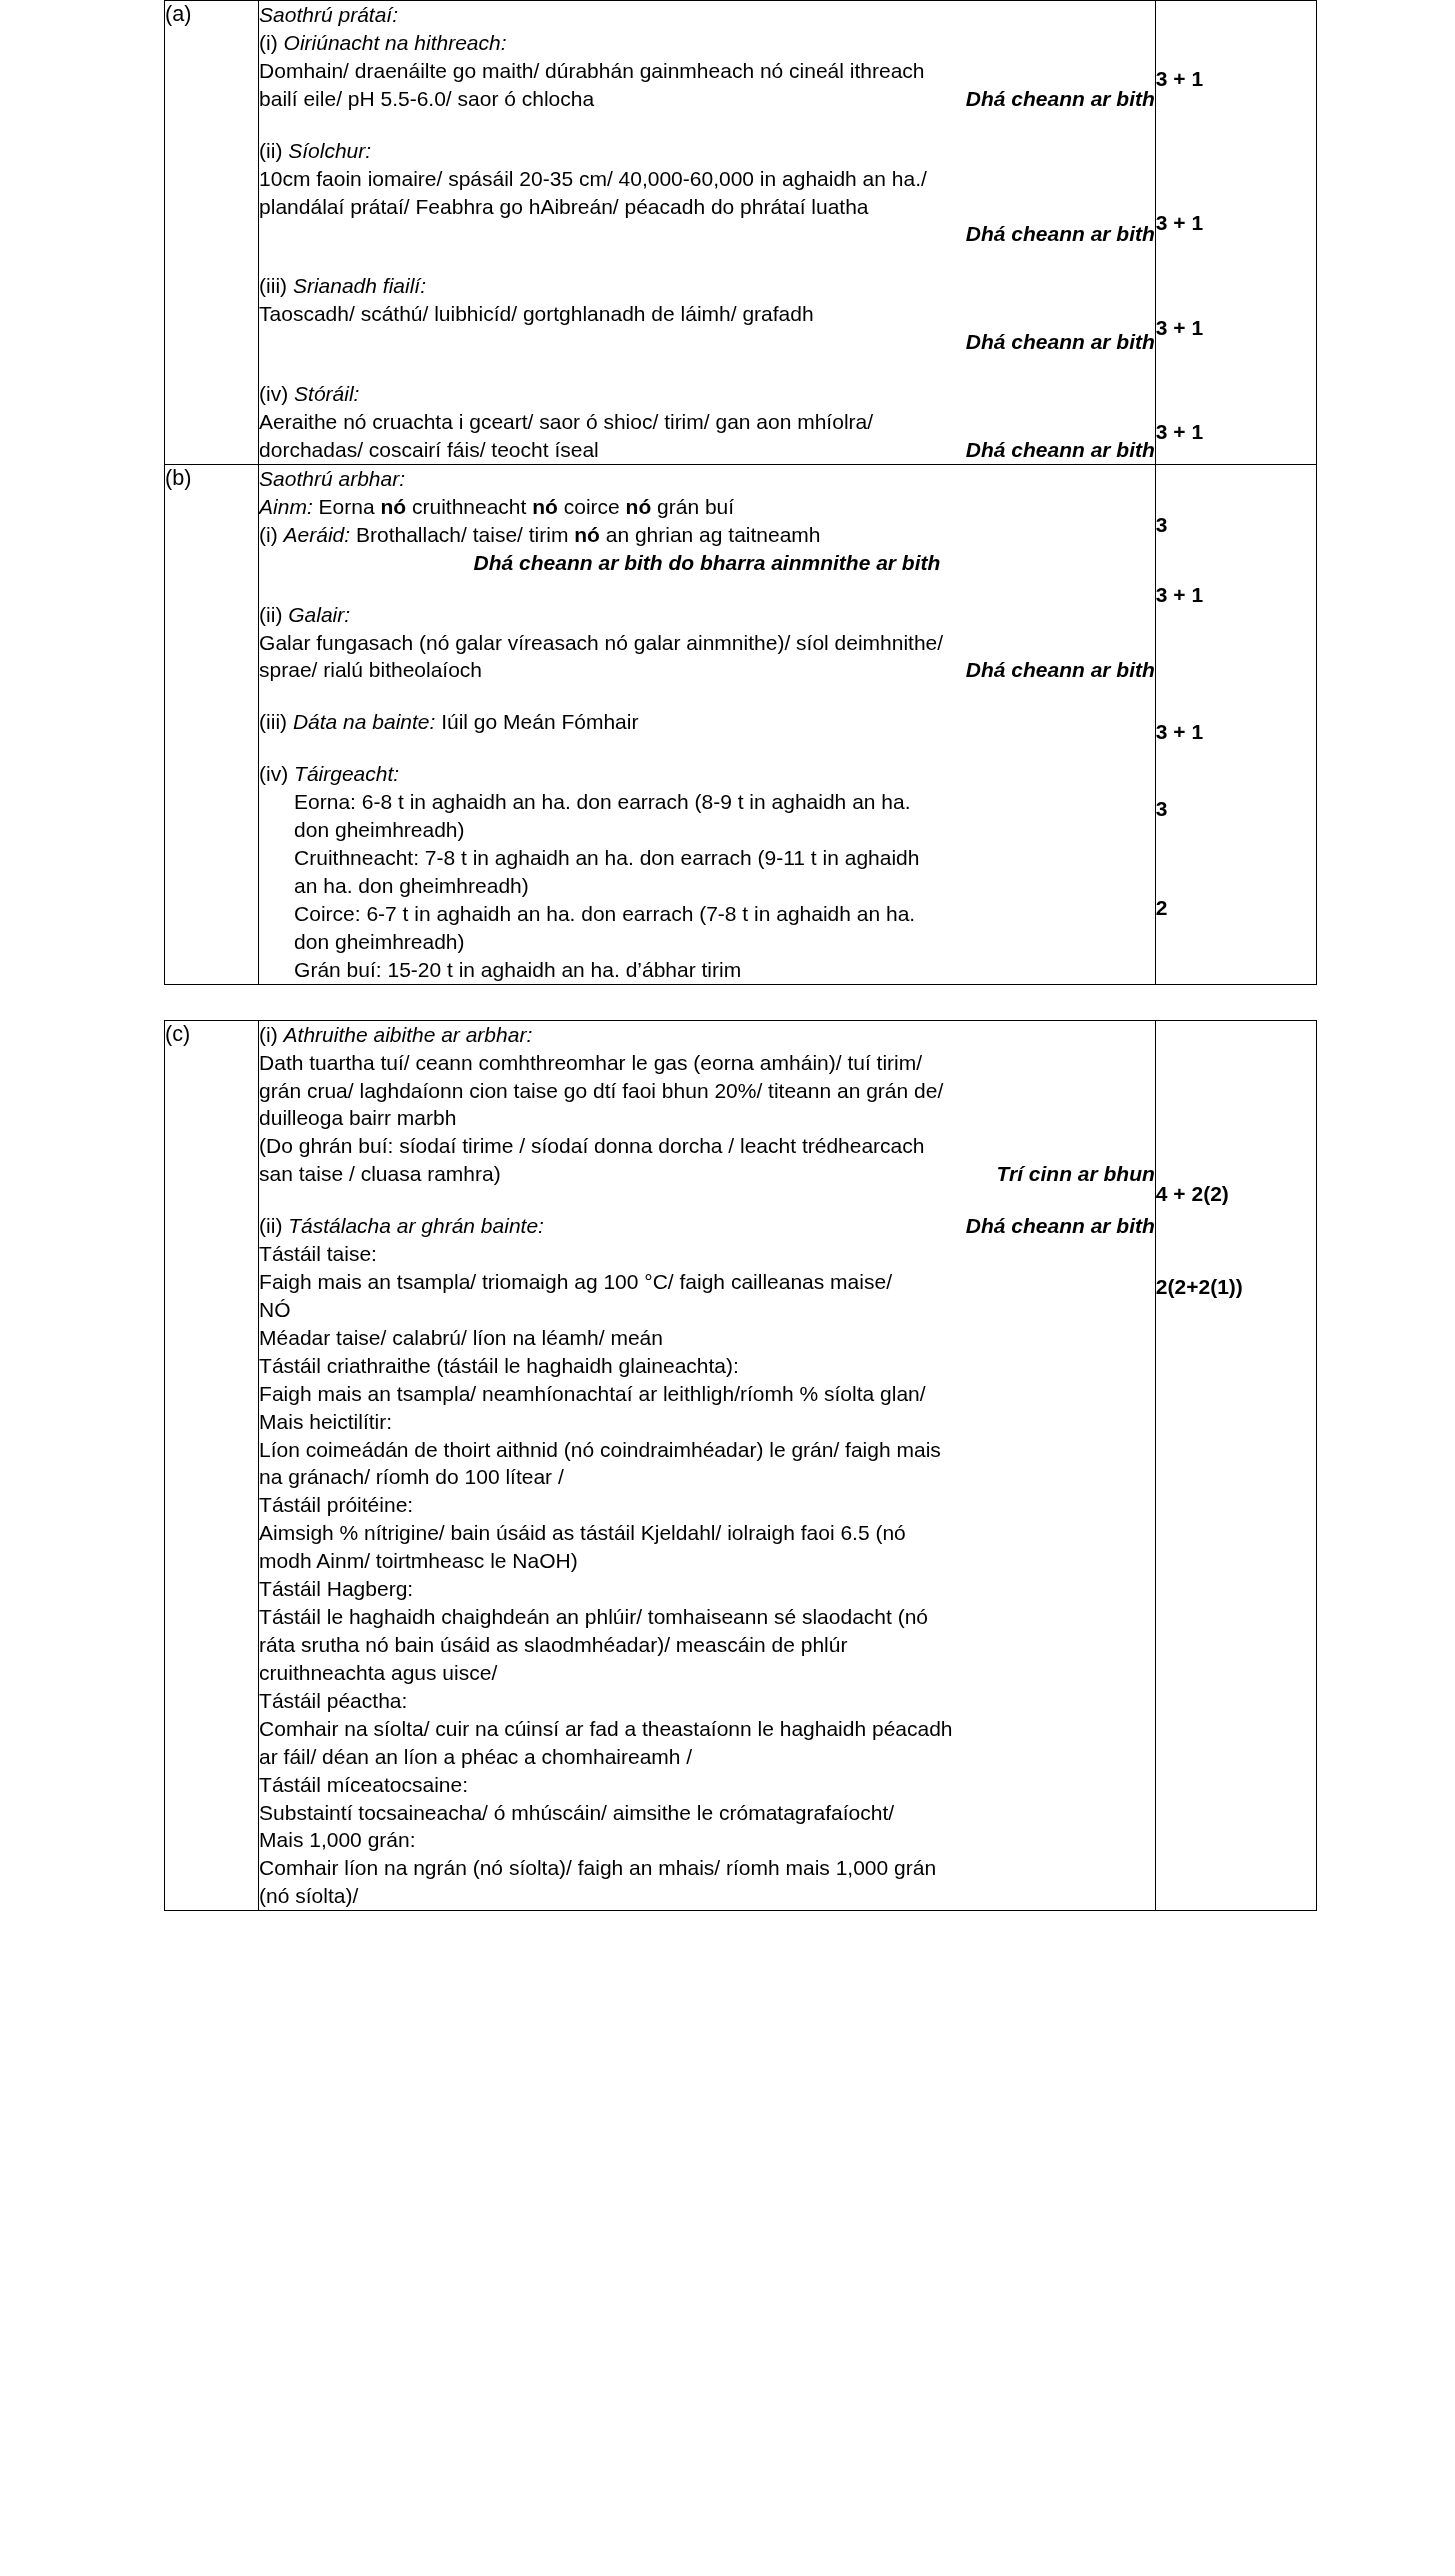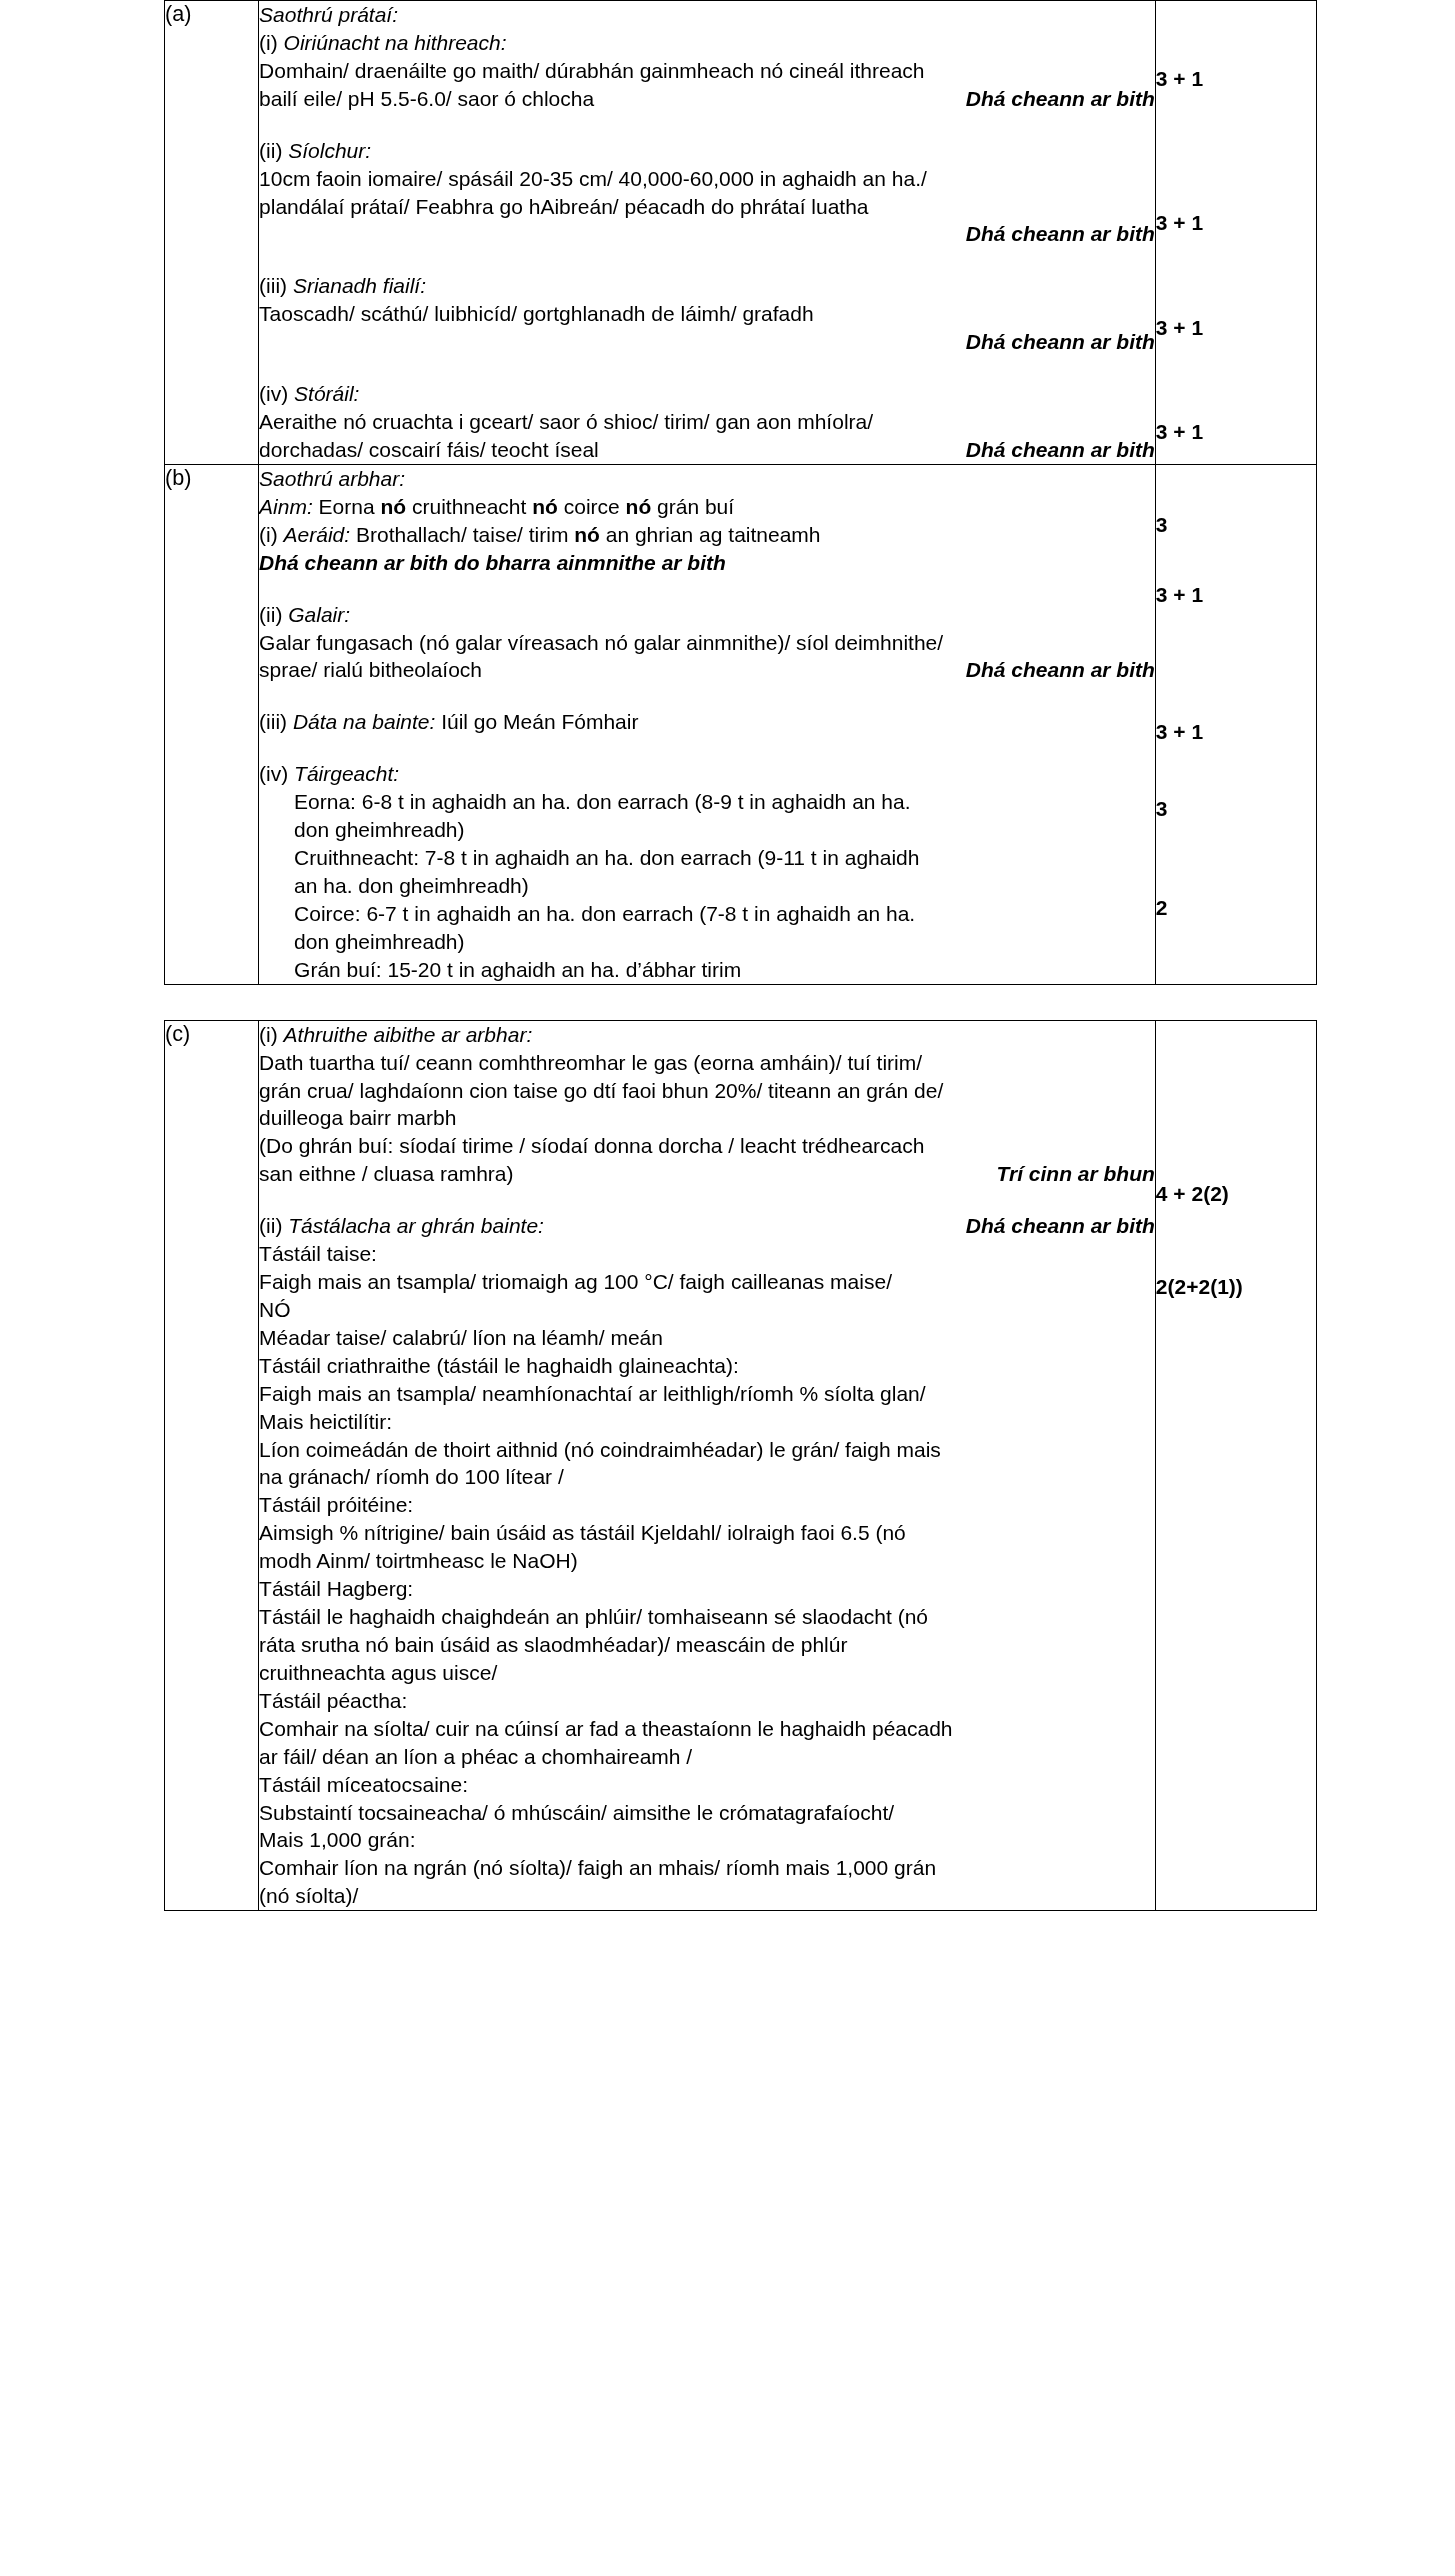--- a/index.html
+++ b/index.html
@@ -176,21 +176,21 @@
             <span class="it">Ainm:</span>
             <span>Eorna </span><span class="b">nó</span><span> cruithneacht </span><span class="b">nó</span><span> coirce </span><span class="b">nó</span><span> grán buí</span>
           </div>
 
           <div class="ln">
             <span>(i)</span>
             <span class="it">Aeráid:</span>
             <span>Brothallach/ taise/ tirim </span><span class="b">nó</span><span> an ghrian ag taitneamh</span>
           </div>
 
-          <div class="ln" style="text-align:left">
+          <div class="ln" style="text-align:center">
             <span class="bi">Dhá cheann ar bith do bharra ainmnithe ar bith</span>
           </div>
 
           <div class="gap-md"></div>
 
           <div class="ln">
             <span>(ii)</span>
             <span class="it">Galair:</span>
           </div>
           <div class="ln">Galar fungasach (nó galar víreasach nó galar ainmnithe)/ síol deimhnithe/</div>
@@ -251,21 +251,21 @@
           <div class="ln">
             <span>(i)</span>
             <span class="it">Athruithe aibithe ar arbhar:</span>
           </div>
           <div class="ln">Dath tuartha tuí/ ceann comhthreomhar le gas (eorna amháin)/ tuí tirim/</div>
           <div class="ln">grán crua/ laghdaíonn cion taise go dtí faoi bhun 20%/ titeann an grán de/</div>
           <div class="ln">duilleoga bairr marbh</div>
           <div class="ln">(Do ghrán buí: síodaí tirime / síodaí donna dorcha / leacht trédhearcach</div>
           <div class="ln">
             <span class="right bi">Trí cinn ar bhun</span>
-            <span>san eithne / cluasa ramhra)</span>
+            <span>san taise / cluasa ramhra)</span>
           </div>
           <div class="clear"></div>
 
           <div class="gap-md"></div>
 
           <div class="ln">
             <span class="right bi">Dhá cheann ar bith</span>
             <span>(ii)</span>
             <span class="it">Tástálacha ar ghrán bainte:</span>
           </div>

